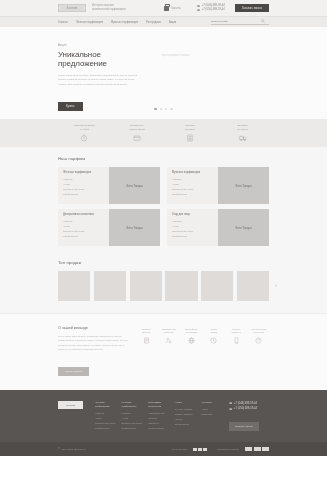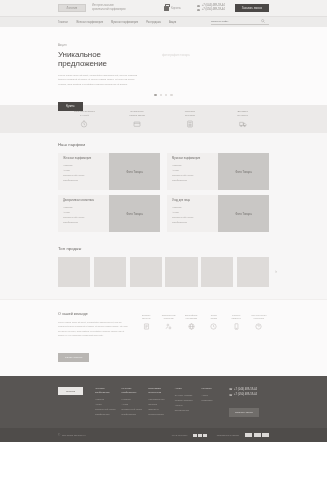--- a/index.html
+++ b/index.html
@@ -74,21 +74,21 @@
   .search-input {
     border: none; background: transparent; outline: none;
     font-size: 2.5px; color: #a9a6a4; width: 50px;
     font-family: "Liberation Sans", sans-serif;
   }
   .search-ico { width: 4px; height: 4px; color: #9b9895; }
 
   
   .hero {
     background: #fcfbfb;
-    height: 78px;
+    height: 92px;
     position: relative;
     padding: 16px 58px 0;
     display: flex;
   }
   .hero-left { width: 82px; }
   .hero-kicker { font-size: 2.8px; color: #9d9a97; margin-bottom: 4px; letter-spacing: .2px; }
   .hero-title {
     font-size: 8px; line-height: 1.12; color: #4e4b49;
     font-weight: 400; margin-bottom: 5px; letter-spacing: -0.1px;
   }

